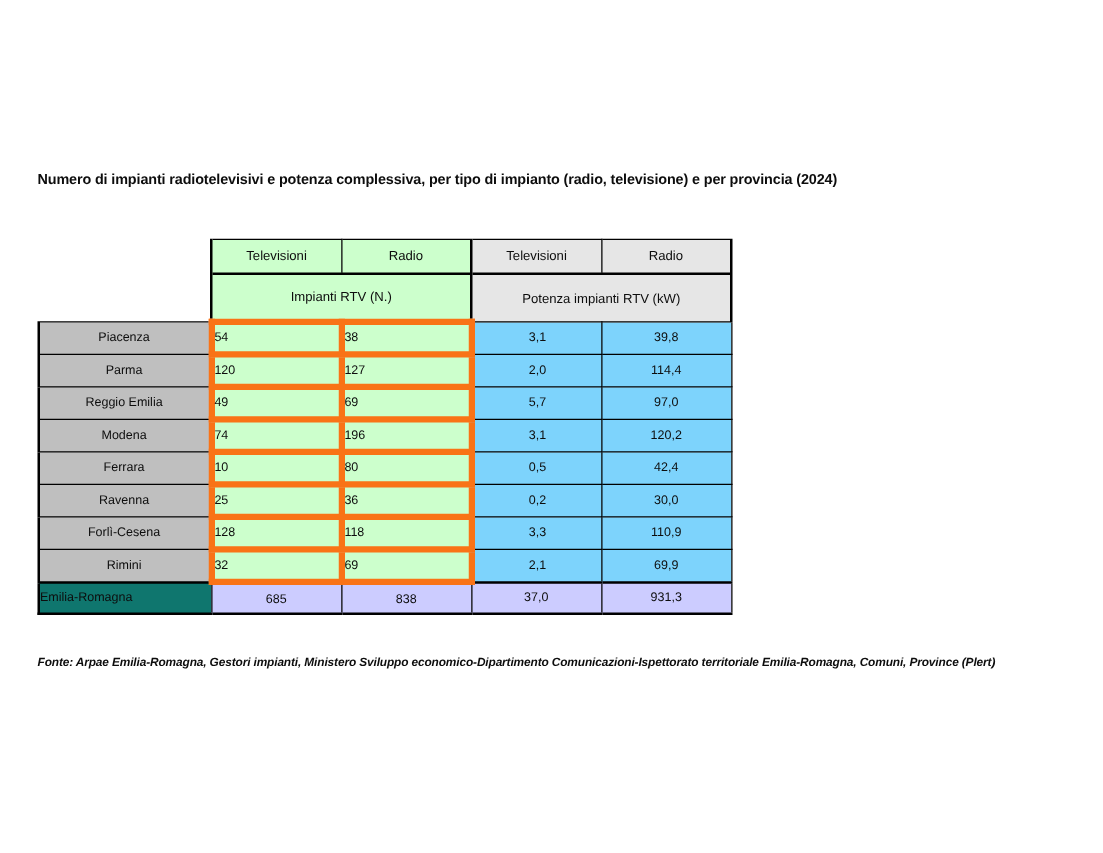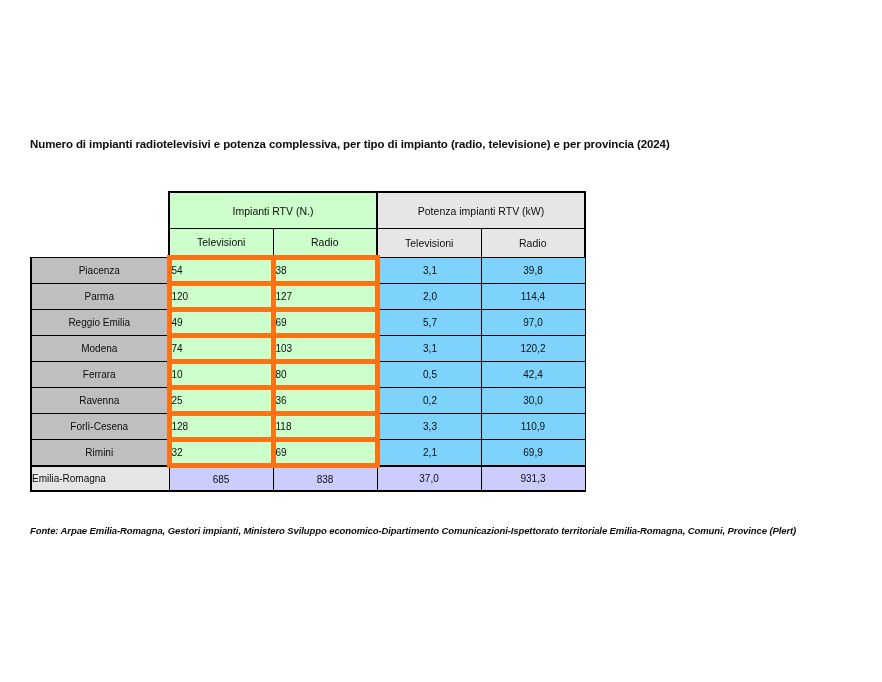--- a/index.html
+++ b/index.html
@@ -103,21 +103,21 @@
   }
   .cell-grey {
     background: #7dd3fc;
     text-align: center;
     border: 1px solid #000000;
   }
 
   
   tr.total-row td { height: 22px; }
   .cell-total-label {
-    background: #e5e5e5;
+    background: #0f766e;
     text-align: left;
     padding-left: 5px;
     font-size: 10px;
     font-weight: bold;
     border: 1px solid #000000;
     border-left: 2.5px solid #000000;
     border-bottom: 2.5px solid #000000;
     border-top: 2.5px solid #000000;
   }
   .cell-total {
@@ -155,29 +155,29 @@
       <col class="col-label">
       <col class="col-data">
       <col class="col-data">
       <col class="col-data">
       <col class="col-data">
     </colgroup>
 
     <thead>
       <tr>
         <th class="hdr-blank"></th>
-        <th class="hdr-group green edge-top edge-left" colspan="2">Impianti RTV (N.)</th>
-        <th class="hdr-group grey edge-top edge-right grp-div-left" colspan="2">Potenza impianti RTV (kW)</th>
-      </tr>
-      <tr>
-        <th class="hdr-blank"></th>
         <th class="hdr-sub green edge-left">Televisioni</th>
         <th class="hdr-sub green">Radio</th>
         <th class="hdr-sub grey grp-div-left">Televisioni</th>
         <th class="hdr-sub grey edge-right">Radio</th>
+      </tr>
+      <tr>
+        <th class="hdr-blank"></th>
+        <th class="hdr-group green edge-top edge-left" colspan="2">Impianti RTV (N.)</th>
+        <th class="hdr-group grey edge-top edge-right grp-div-left" colspan="2">Potenza impianti RTV (kW)</th>
       </tr>
     </thead>
 
     <tbody>
 
       <tr class="data-row">
         <td class="cell-label">Piacenza</td>
         <td class="cell-green">54</td>
         <td class="cell-green">38</td>
         <td class="cell-grey grp-div-left">3,1</td>
@@ -196,21 +196,21 @@
         <td class="cell-label">Reggio Emilia</td>
         <td class="cell-green">49</td>
         <td class="cell-green">69</td>
         <td class="cell-grey grp-div-left">5,7</td>
         <td class="cell-grey edge-right">97,0</td>
       </tr>
 
       <tr class="data-row">
         <td class="cell-label">Modena</td>
         <td class="cell-green">74</td>
-        <td class="cell-green">103</td>
+        <td class="cell-green">196</td>
         <td class="cell-grey grp-div-left">3,1</td>
         <td class="cell-grey edge-right">120,2</td>
       </tr>
 
 
       <tr class="data-row">
         <td class="cell-label">Ferrara</td>
         <td class="cell-green">10</td>
         <td class="cell-green">80</td>
         <td class="cell-grey grp-div-left">0,5</td>

